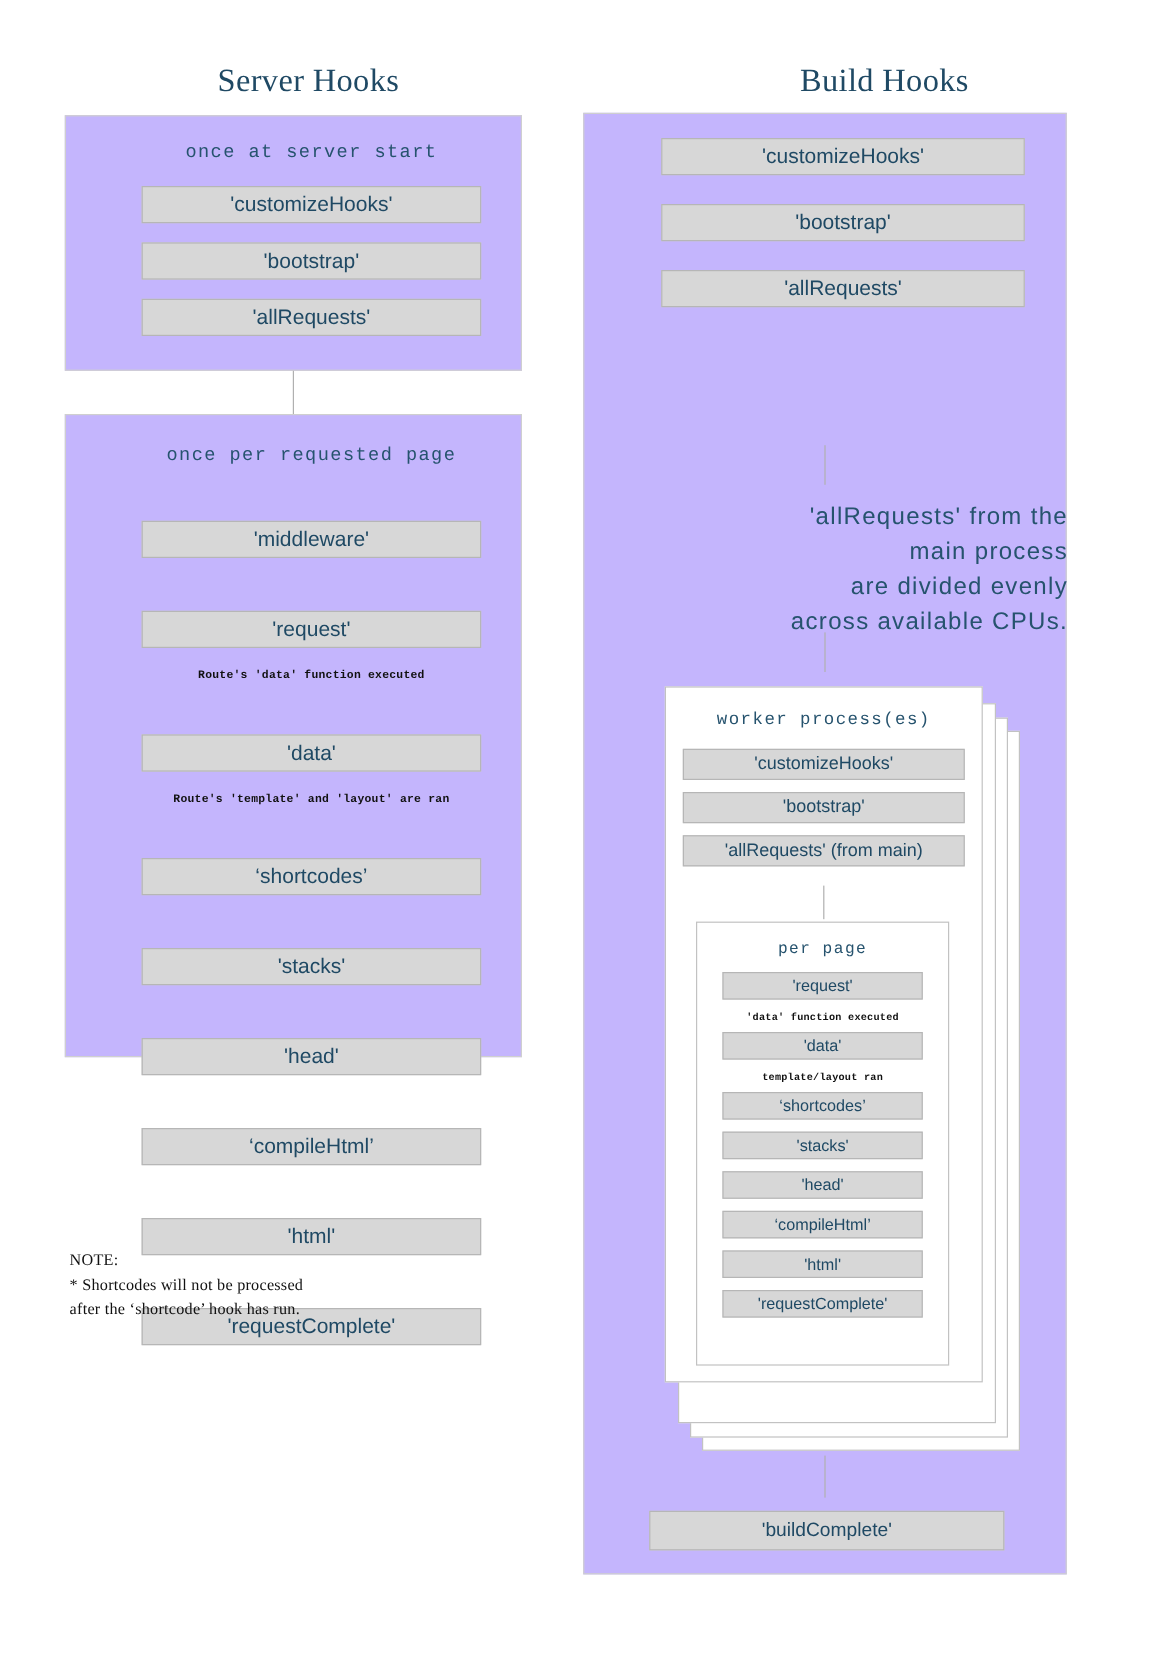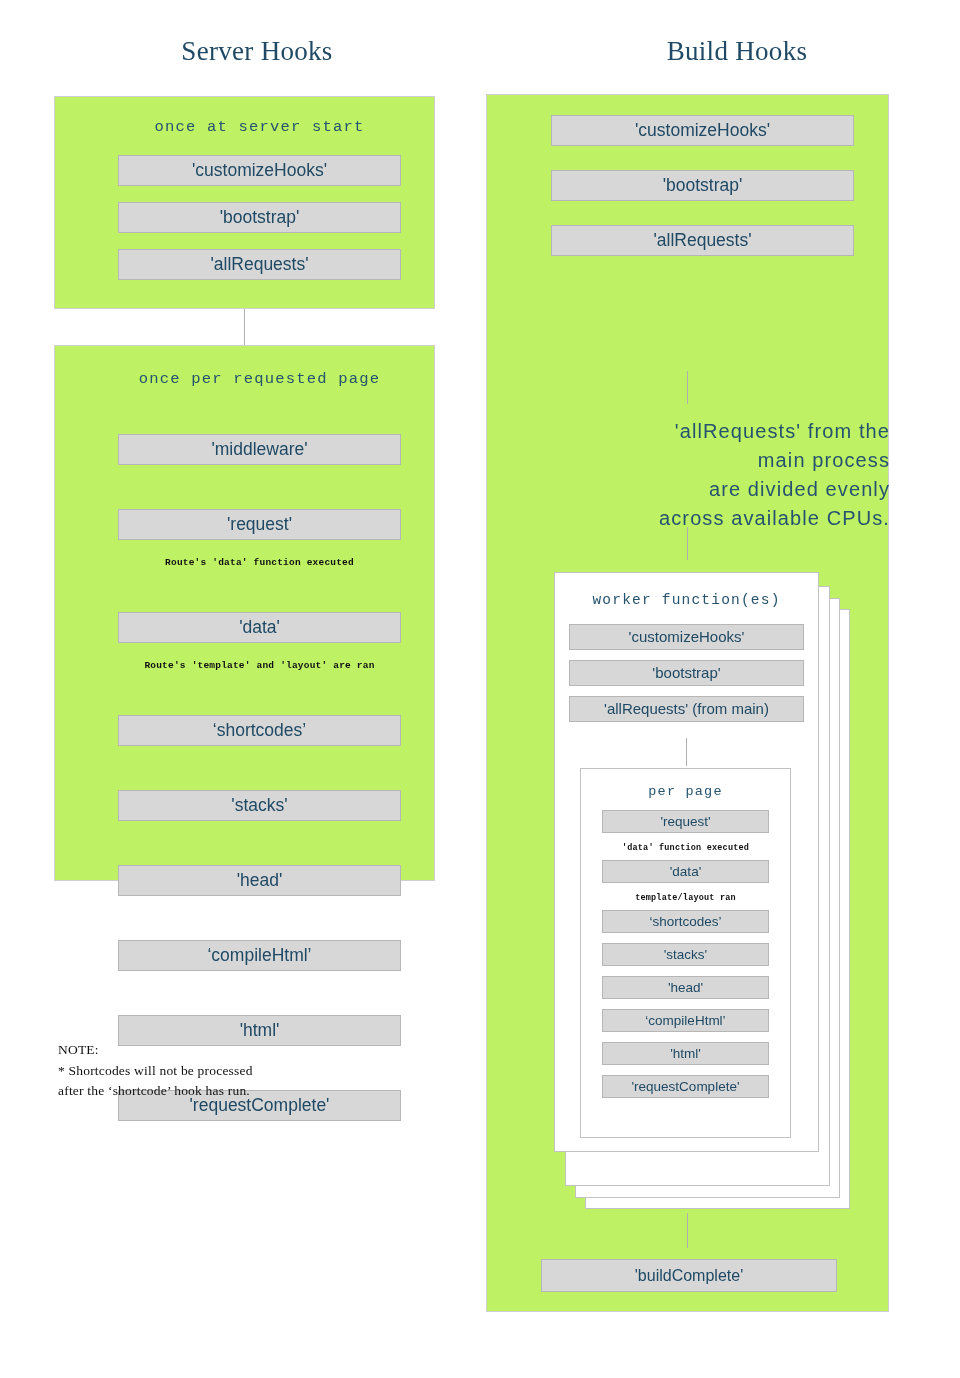--- a/index.html
+++ b/index.html
@@ -9,38 +9,38 @@
     height: 1378px;
     background: #ffffff;
     font-family: "Liberation Serif", serif;
     color: #1f4964;
     position: relative;
     overflow: hidden;
   }
 
   .page { position: relative; width: 960px; height: 1378px; }
 
-  .col { position: absolute; top: 0; padding-left: 44px; }
+  .col { position: absolute; top: 16px; padding-left: 44px; }
   .col-left  { left: 0;   width: 470px; }
   .col-right { left: 470px; width: 490px; }
 
   .col-title {
     font-family: "Liberation Serif", serif;
     font-size: 27px;
     color: #1f4964;
     text-align: center;
     letter-spacing: 0.3px;
     margin-top: 38px;
     line-height: 1;
   }
 
   
   .panel {
     border: 1px solid #cfcfcf;
-    background: #bef264;
+    background: #c4b5fd;
     position: relative;
     padding-left: 30px;
   }
 
   .panel-heading {
     font-family: "Liberation Mono", monospace;
     font-size: 15.5px;
     color: #26536e;
     text-align: center;
     letter-spacing: 1.2px;
@@ -235,21 +235,21 @@
 across available CPUs.</div>
 
     <div class="connector" style="left:200px; top:432px; height:33px;"></div>
 
     <div id="worker-stack">
       <div class="stack-shadow s1"></div>
       <div class="stack-shadow s2"></div>
       <div class="stack-shadow s3"></div>
 
       <div id="worker-card">
-        <div class="panel-heading">worker function(es)</div>
+        <div class="panel-heading">worker process(es)</div>
         <div class="worker-chips">
           <div class="chip chip-md">'customizeHooks'</div>
           <div class="chip chip-md">'bootstrap'</div>
           <div class="chip chip-md">'allRequests' (from main)</div>
         </div>
 
         <div class="connector" style="left:131px; top:165px; height:28px;"></div>
 
         <div id="panel-per-page-worker">
           <div class="panel-heading">per page</div>

